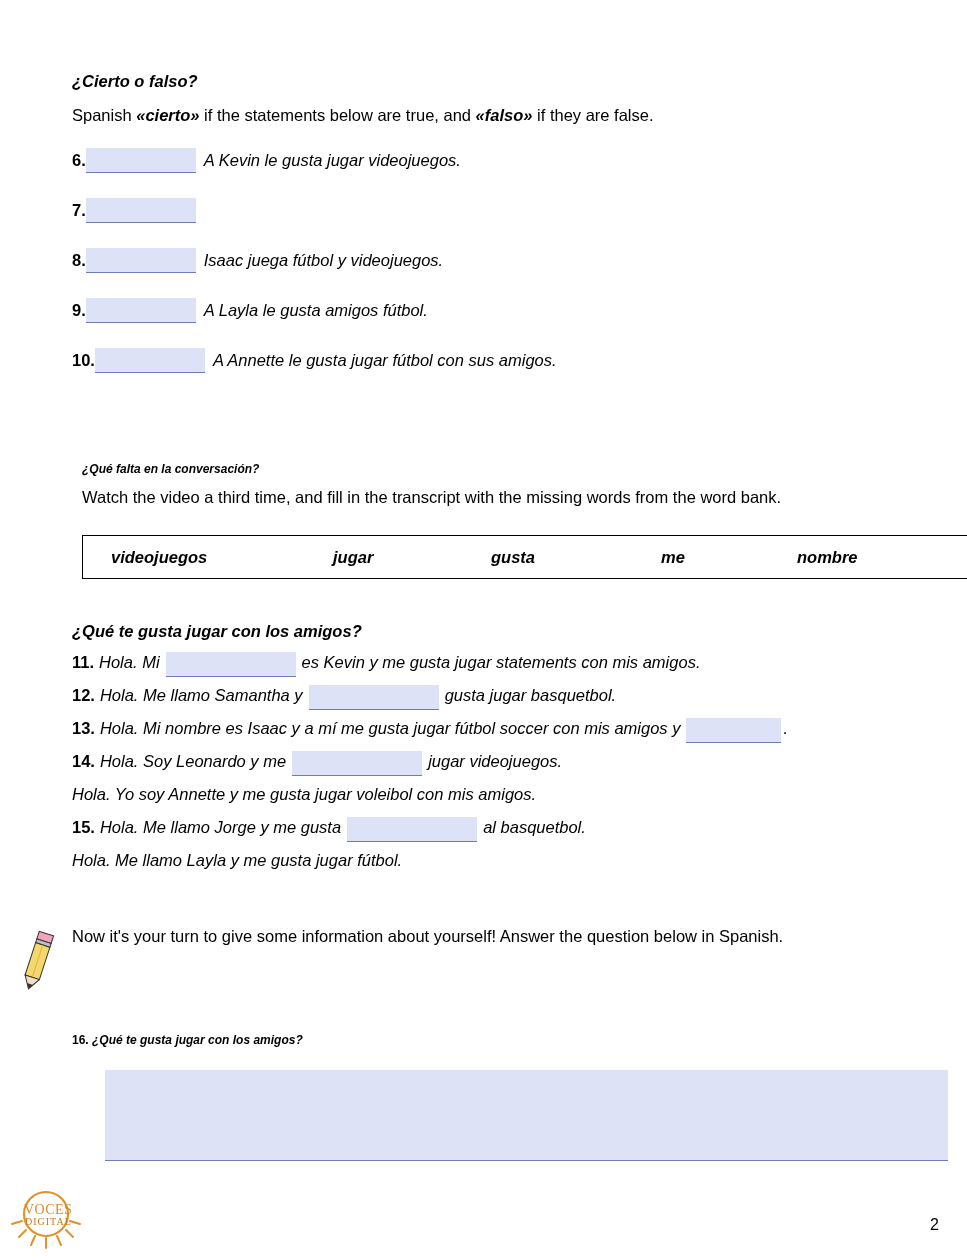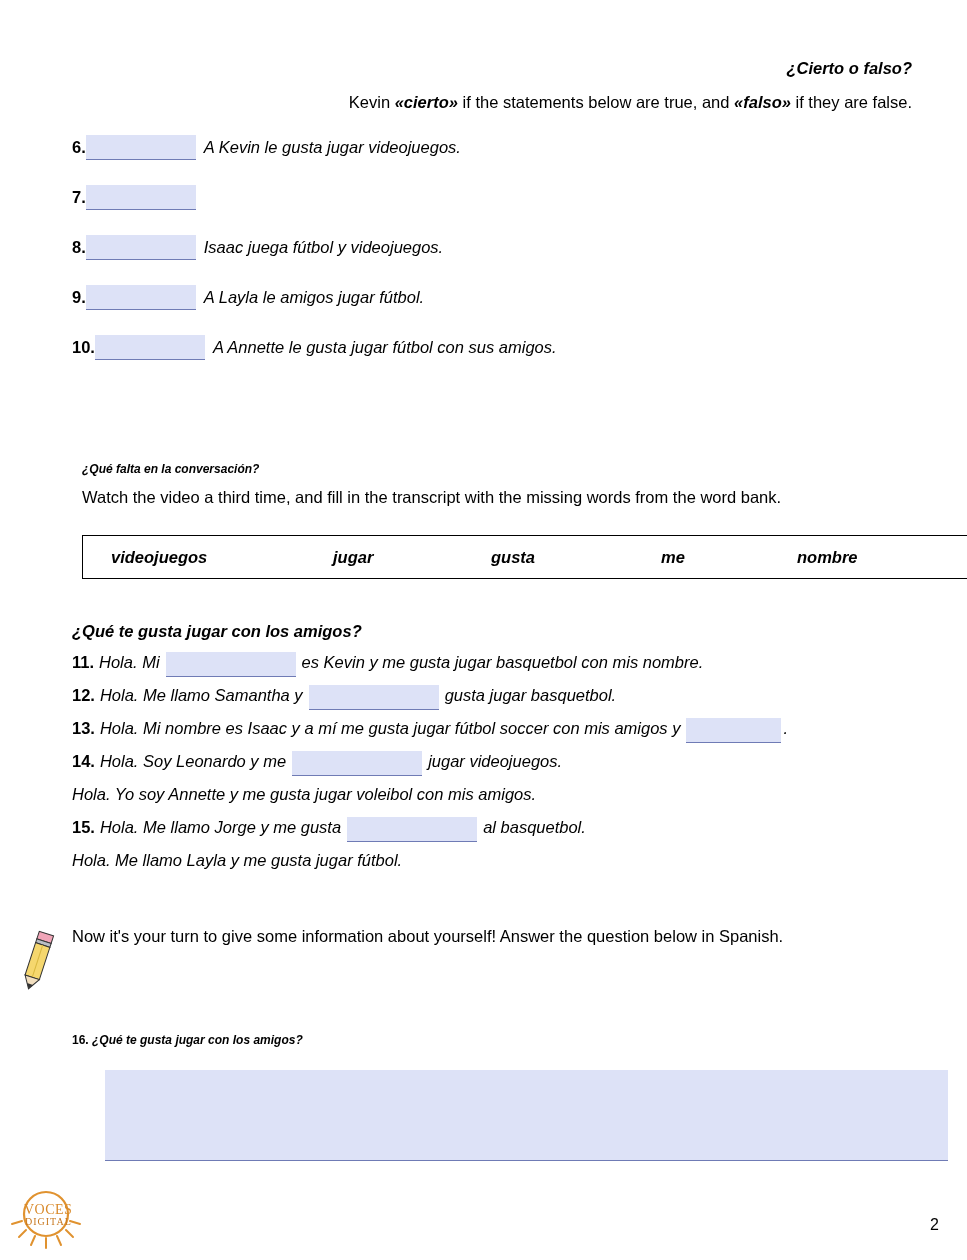--- a/index.html
+++ b/index.html
@@ -18,23 +18,22 @@
   .page {
     position: relative;
     width: 967px;
     height: 1260px;
     box-sizing: border-box;
   }
   
   .sec1 {
     position: absolute;
     left: 72px;
-    top: 59px;
+    top: 72px;
     width: 840px;
-    text-align: right;
   }
   .sec1-title {
     font-weight: bold;
     font-style: italic;
     font-size: 16.5px;
     margin: 0 0 14px 0;
   }
   .sec1-instr {
     font-size: 16.5px;
     margin: 0 0 22px 0;
@@ -224,21 +223,21 @@
     font-size: 16px;
   }
 </style>
 </head>
 <body>
 
 <div class="page">
 
   <div class="sec1">
     <div class="sec1-title">¿Cierto o falso?</div>
-    <div class="sec1-instr"><span>Kevin </span><b>«cierto»</b><span> if the statements below are true, and </span><b>«falso»</b><span> if they are false.</span></div>
+    <div class="sec1-instr"><span>Spanish </span><b>«cierto»</b><span> if the statements below are true, and </span><b>«falso»</b><span> if they are false.</span></div>
 
     <div class="cf-row">
       <span class="cf-num">6.</span>
       <span class="blank cf-blank"></span>
       <span class="cf-text">A Kevin le gusta jugar videojuegos.</span>
     </div>
 
     <div class="cf-row">
       <span class="cf-num">7.</span>
       <span class="blank cf-blank"></span>
@@ -246,21 +245,21 @@
 
     <div class="cf-row">
       <span class="cf-num">8.</span>
       <span class="blank cf-blank"></span>
       <span class="cf-text">Isaac juega fútbol y videojuegos.</span>
     </div>
 
     <div class="cf-row">
       <span class="cf-num">9.</span>
       <span class="blank cf-blank"></span>
-      <span class="cf-text">A Layla le amigos jugar fútbol.</span>
+      <span class="cf-text">A Layla le gusta amigos fútbol.</span>
     </div>
 
     <div class="cf-row">
       <span class="cf-num">10.</span>
       <span class="blank cf-blank"></span>
       <span class="cf-text">A Annette le gusta jugar fútbol con sus amigos.</span>
     </div>
   </div>
 
   <div class="sec2">
@@ -275,21 +274,21 @@
     </div>
   </div>
 
   <div class="sec3">
     <div class="sec3-title">¿Qué te gusta jugar con los amigos?</div>
 
     <div class="tr-line">
       <span class="tr-num">11.</span>
       <span>Hola. Mi</span>
       <span class="blank tr-blank"></span>
-      <span>es Kevin y me gusta jugar basquetbol con mis nombre.</span>
+      <span>es Kevin y me gusta jugar statements con mis amigos.</span>
     </div>
 
     <div class="tr-line">
       <span class="tr-num">12.</span>
       <span>Hola. Me llamo Samantha y</span>
       <span class="blank tr-blank"></span>
       <span>gusta jugar basquetbol.</span>
     </div>
 
     <div class="tr-line">

